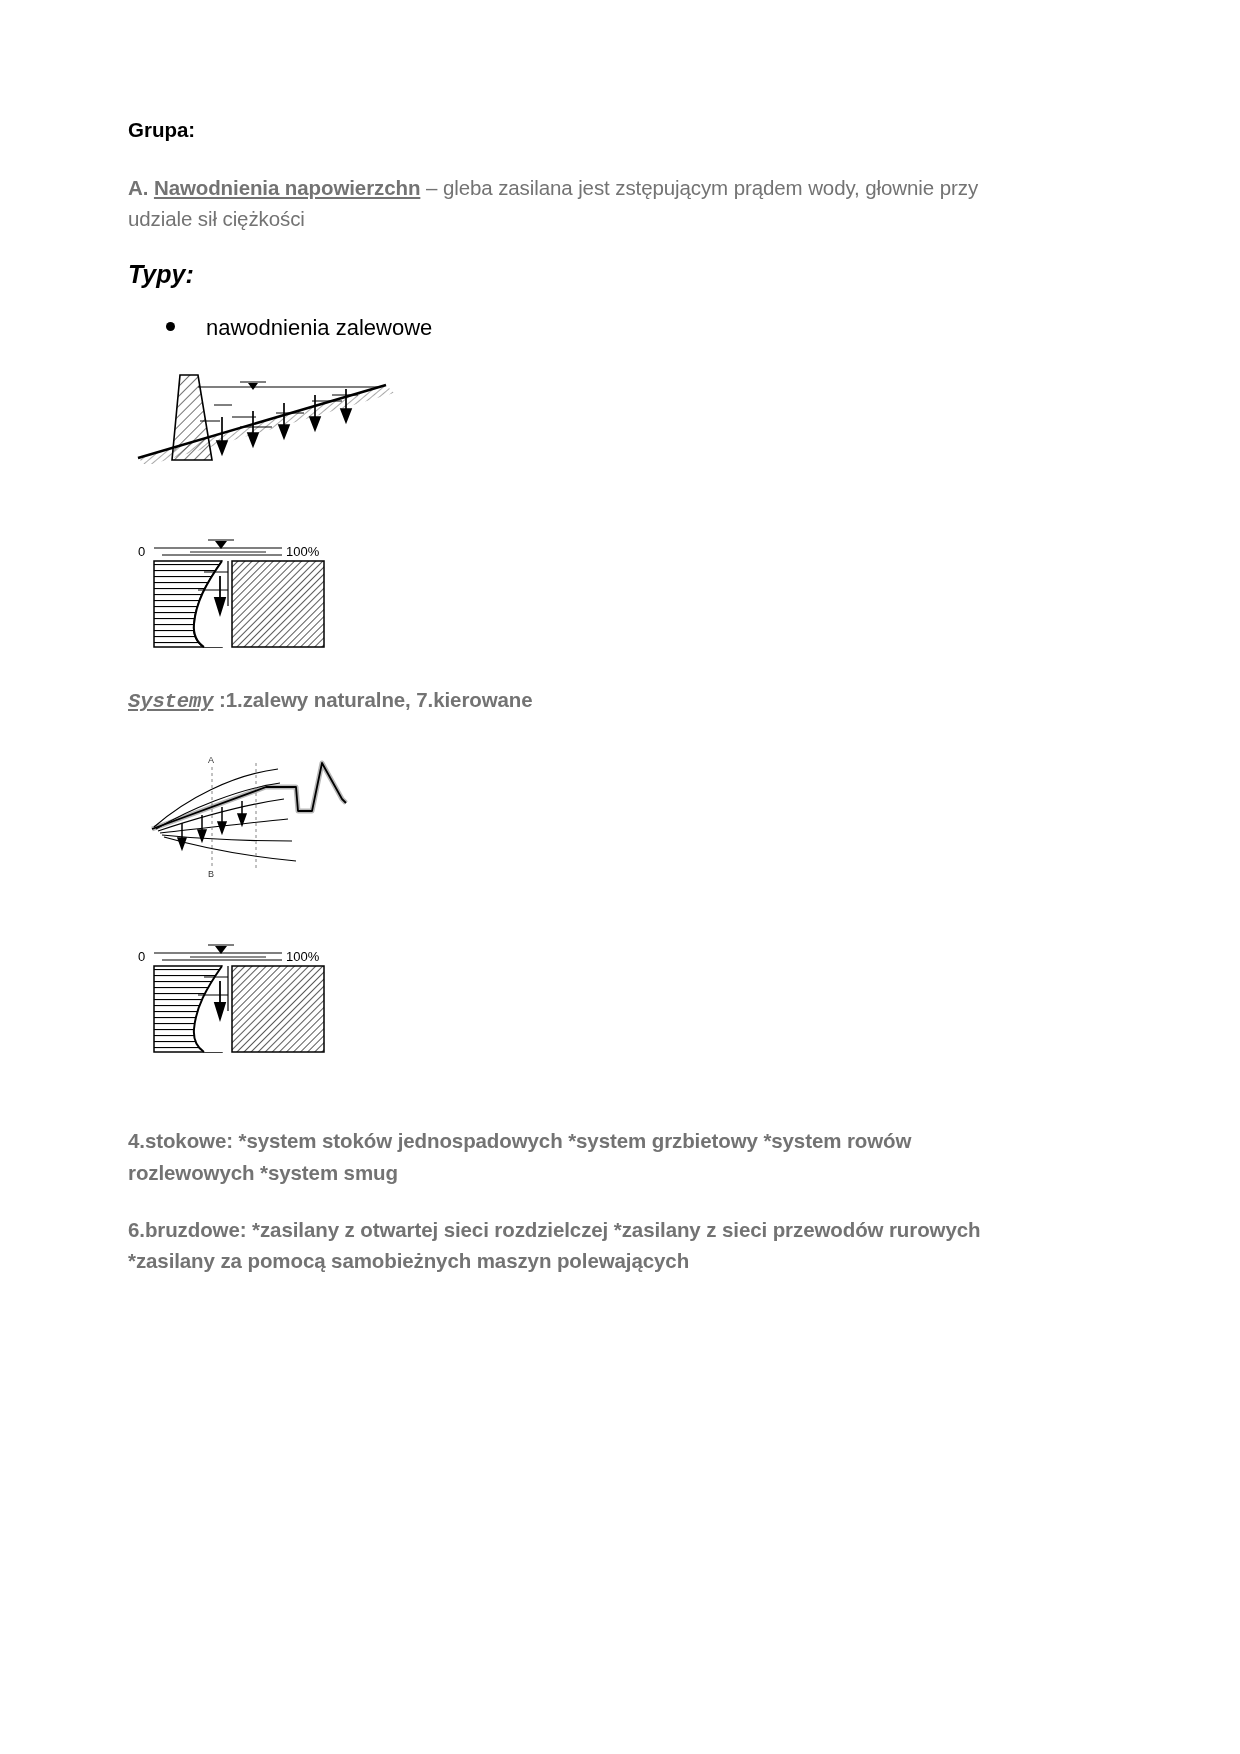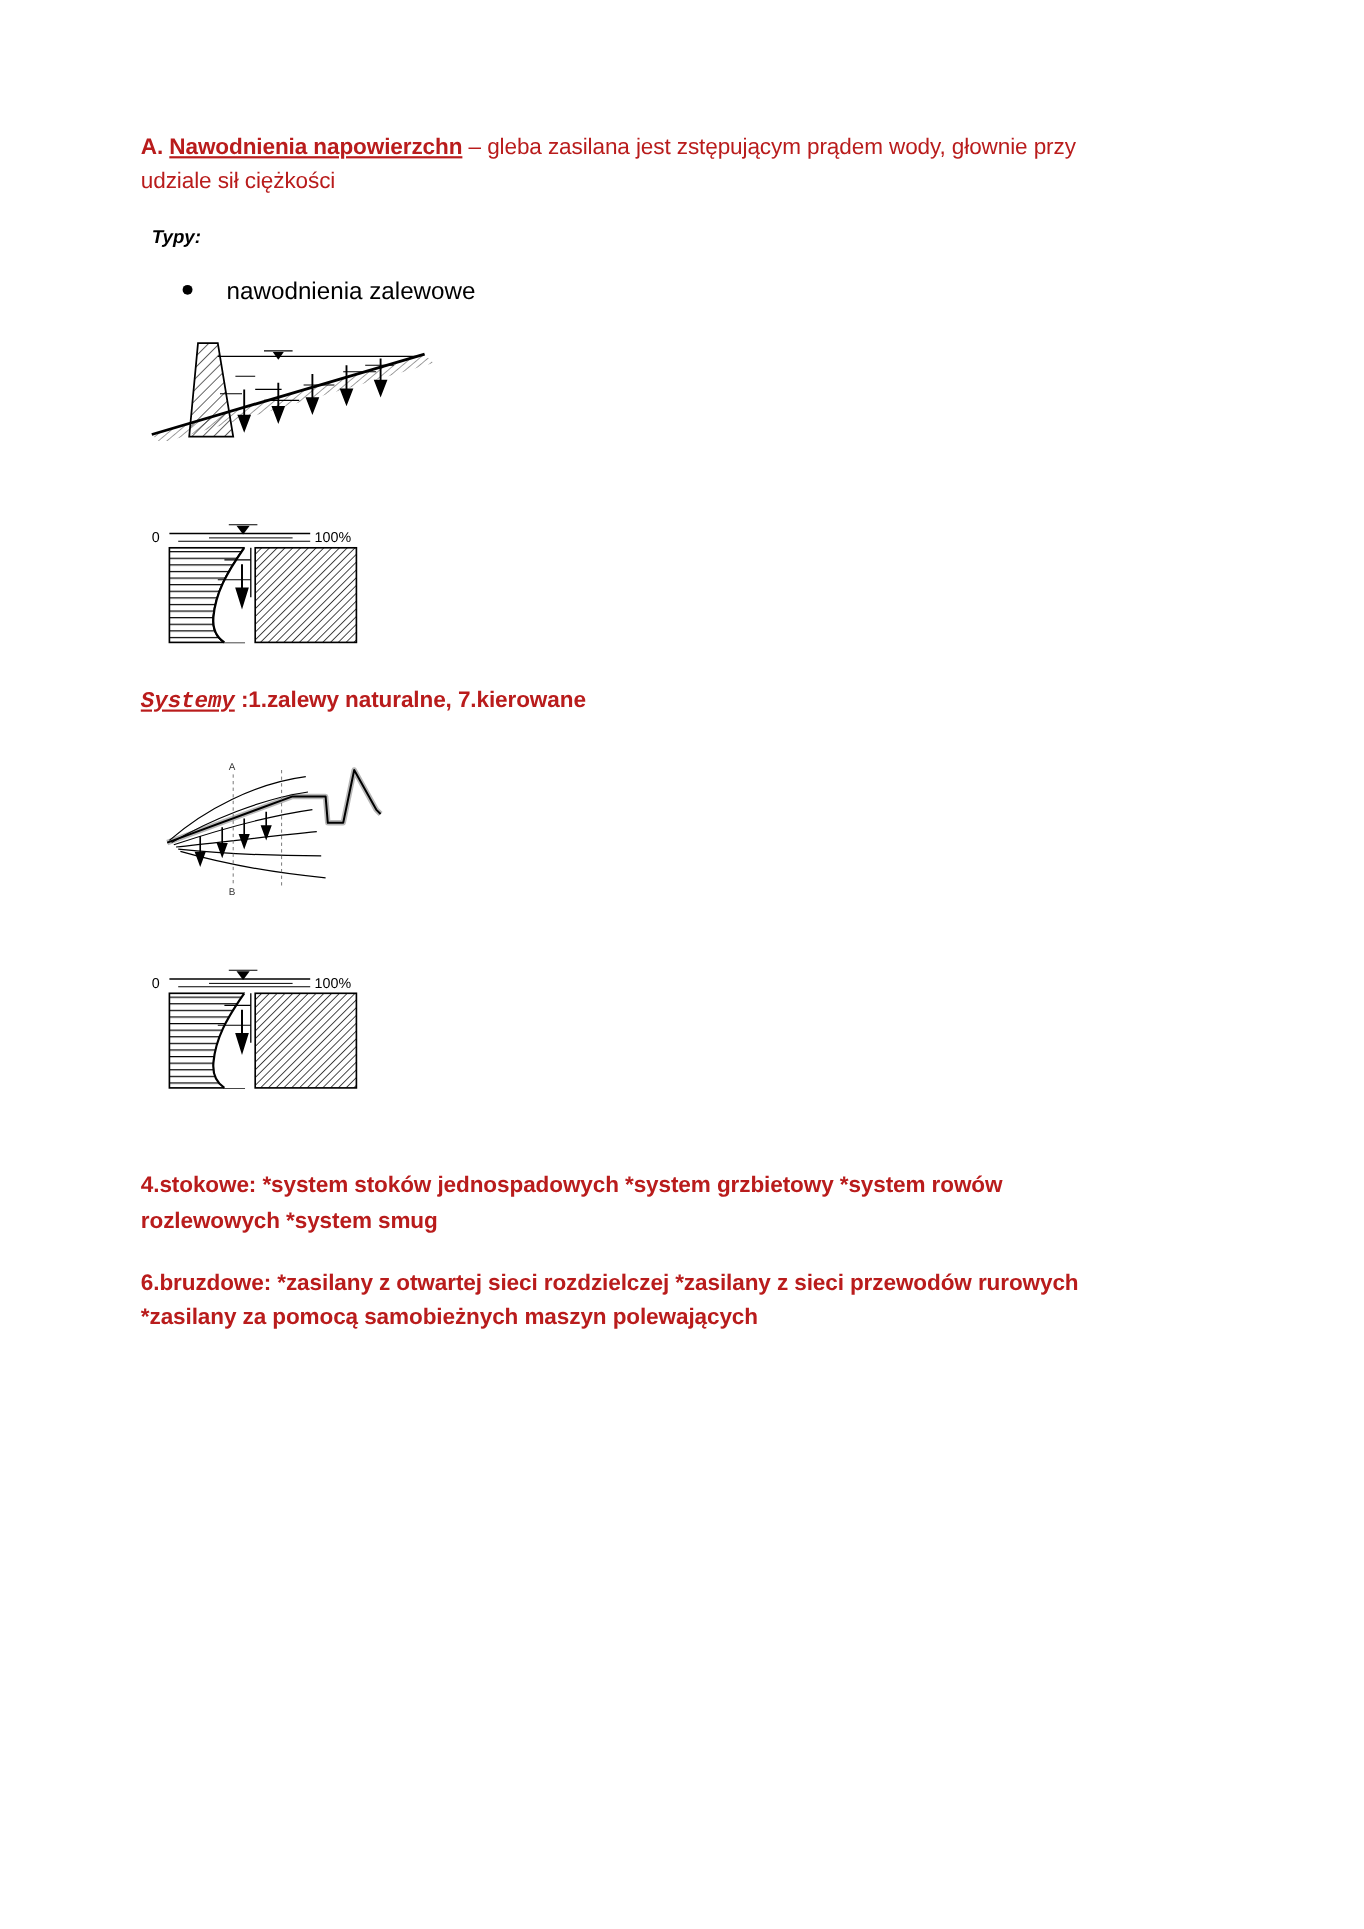--- a/index.html
+++ b/index.html
@@ -26,36 +26,36 @@
     top: 118px;
     width: 860px;
   }
 
   
   .para {
     font-size: 20.5px;
     line-height: 1.52;
     margin: 0 0 26px 0;
     letter-spacing: -0.1px;
-    color: #b91c1c;
+    color: #737373;
   }
   .bold { font-weight: bold; }
   .bold-underline { font-weight: bold; text-decoration: underline; text-underline-offset: 2px; }
   .ital-under-bold { font-style: italic; font-weight: bold; text-decoration: underline; text-underline-offset: 2px; font-family: Liberation Mono, monospace; }
 
   .heading-grupa {
     font-size: 20.5px;
     font-weight: bold;
     margin: 0 0 30px 0;
   }
   .typy {
-    font-size: 17px;
+    font-size: 25px;
     font-style: italic;
     font-weight: bold;
-    margin: 0 0 26px 10px;
+    margin: 0 0 26px 0;
   }
 
   
   .bullet-row {
     display: flex;
     align-items: baseline;
     margin: 0 0 14px 0;
     padding-left: 38px;
   }
   .bullet-dot {
@@ -95,20 +95,21 @@
 
   svg { display: block; }
   .ln { stroke: #000; fill: none; }
 </style>
 </head>
 <body>
 
 <div class="page">
   <div class="content">
 
+    <div class="heading-grupa">Grupa:</div>
 
     <p class="para"><span class="bold">A.</span> <span class="bold-underline">Nawodnienia napowierzchn</span> <span>–</span> <span>gleba zasilana jest zstępującym prądem wody, głownie przy udziale sił ciężkości</span></p>
 
     <div class="typy">Typy:</div>
 
     <div class="bullet-row">
       <span class="bullet-dot"></span>
       <span class="bullet-label">nawodnienia zalewowe</span>
     </div>
 

